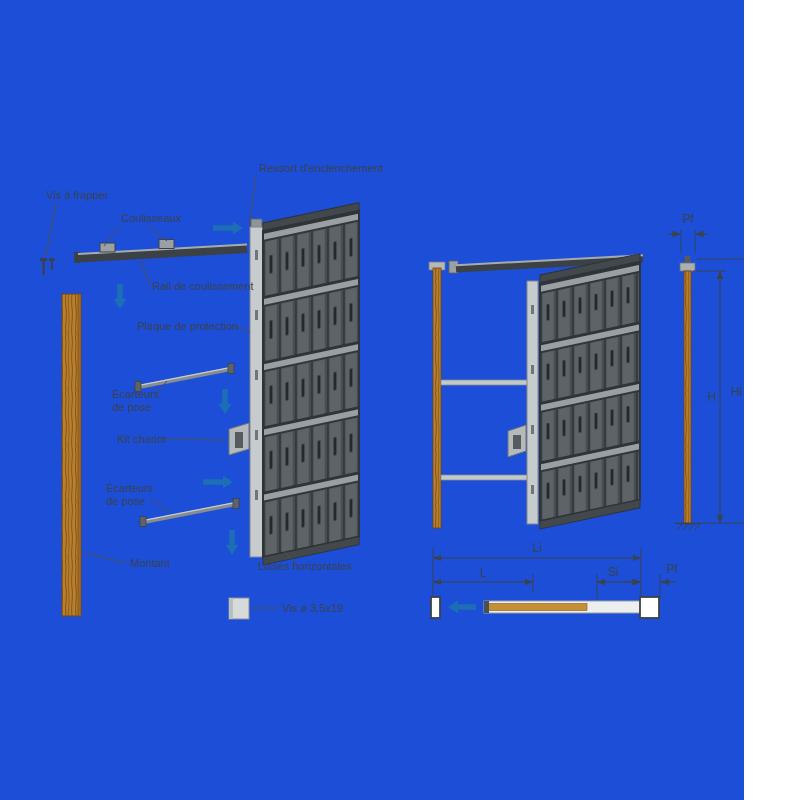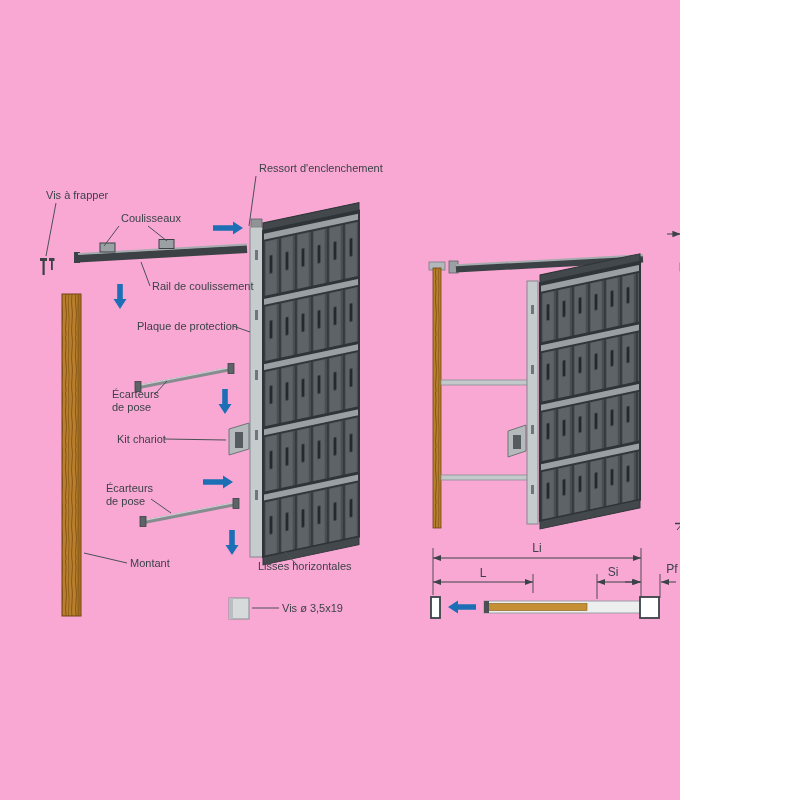--- a/index.html
+++ b/index.html
@@ -1,17 +1,17 @@
 <!DOCTYPE html>
 <html><head>
 <meta charset="utf-8">
 <style>
   html,body { margin:0; padding:0; background:#ffffff; }
   .canvas {
-    position:relative; width:680px; height:800px; background:#f9a8d4;
+    position:relative; width:744px; height:800px; background:#1d4ed8;
     font-family:"Liberation Sans", sans-serif; overflow:hidden;
   }
   svg { display:block; }
   .lbl { font:11px "Liberation Sans", sans-serif; fill:#3b4248; }
   .dim { font:12px "Liberation Sans", sans-serif; fill:#3b4248; }
   .leader { stroke:#4a5055; stroke-width:1; fill:none; }
   .dimline { stroke:#3b4248; stroke-width:1; fill:none; }
   .ext { stroke:#3b4248; stroke-width:0.9; fill:none; }
 </style>
 </head>

